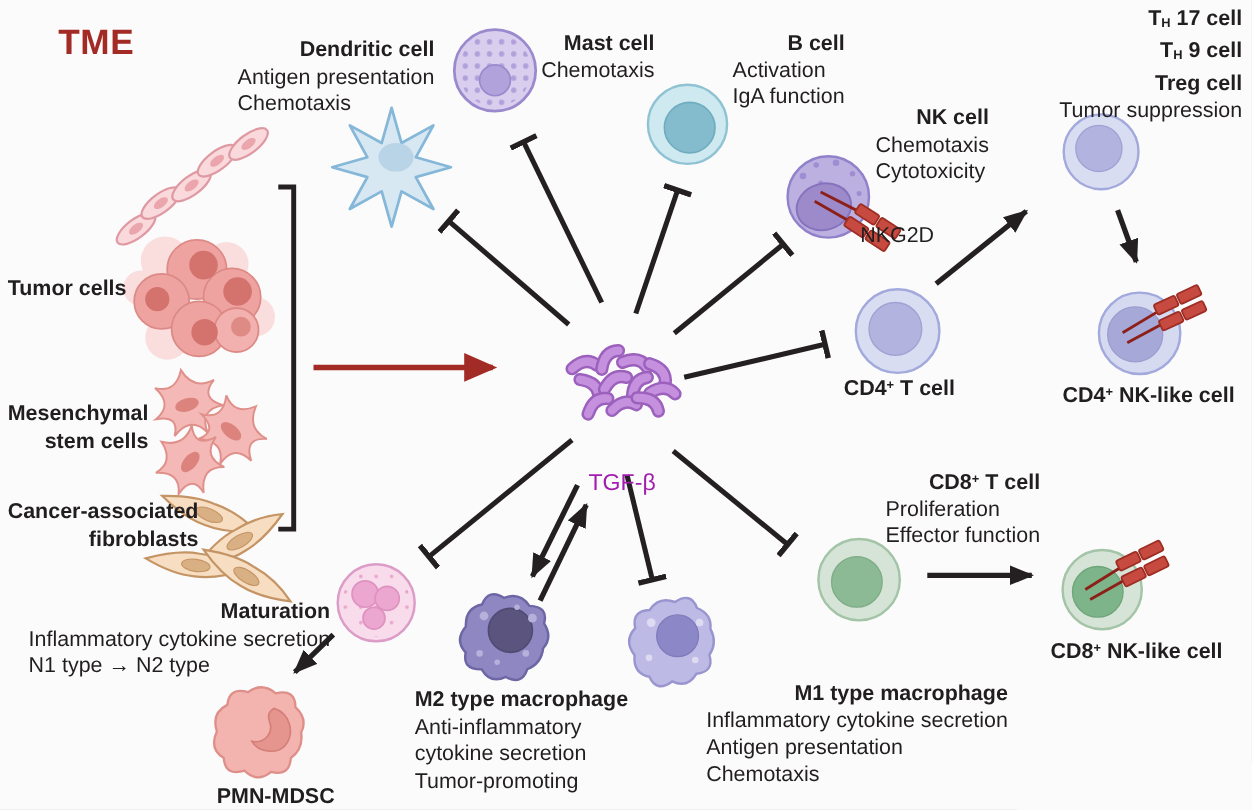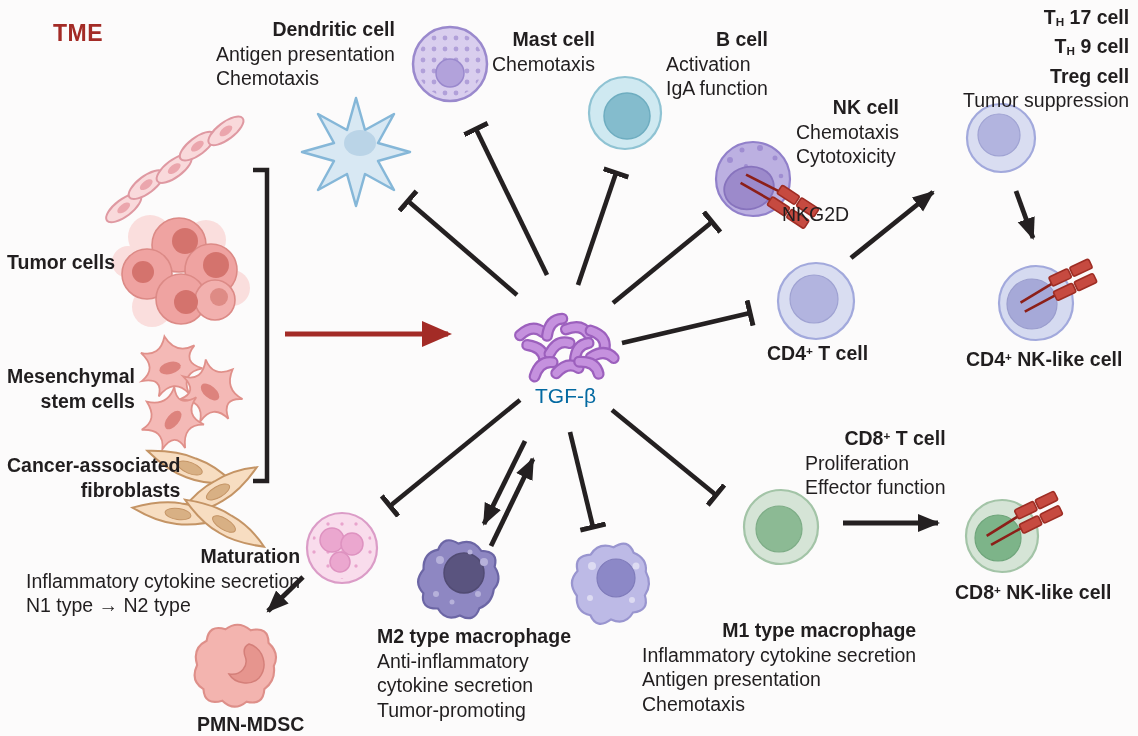--- a/index.html
+++ b/index.html
@@ -3,22 +3,22 @@
 <meta charset="utf-8">
 <style>
   html,body{margin:0;padding:0;background:#e8e8e8;}
   #stage{
     position:relative;width:1138px;height:736px;background:#fcfbfb;
     font-family:"Liberation Sans", sans-serif;color:#211e1f;overflow:hidden;
   }
   #art{position:absolute;left:0;top:0;}
   .lbl{position:absolute;font-size:19.5px;line-height:24.5px;white-space:nowrap;color:#211e1f;}
   .lbl .b, .lbl.b{font-weight:700;text-align:right;}
-  .title-red{position:absolute;font-size:23px;font-weight:700;color:#a32b26;letter-spacing:.5px;}
-  .tgfb{position:absolute;font-size:21px;color:#0369a1;}
+  .title-red{position:absolute;font-size:32px;font-weight:700;color:#a32b26;letter-spacing:.5px;}
+  .tgfb{position:absolute;font-size:21px;color:#a21caf;margin-top:43px;}
   sub{font-size:0.6em;vertical-align:-0.15em;}
   sup{font-size:0.6em;vertical-align:0.45em;}
 </style>
 </head>
 <body>
 
 <div id="stage">
 
 <svg id="art" width="1138" height="736" viewBox="0 0 1138 736">
   <defs>
@@ -257,21 +257,21 @@
     <use href="#tgfbmol" transform="translate(581,352) rotate(-30)"></use>
     <use href="#tgfbmol" transform="translate(602,357) rotate(25)"></use>
     <use href="#tgfbmol" transform="translate(543,369) rotate(-15)"></use>
     <use href="#tgfbmol" transform="translate(567,370) rotate(10)"></use>
     <use href="#tgfbmol" transform="translate(589,367) rotate(55)"></use>
   </g>
 </svg>
 
 <div class="title-red" style="left:53px;top:20px">TME</div>
 
-<div class="lbl" style="left:216px;top:17px">
+<div class="lbl" style="left:216px;top:33px">
   <div class="b">Dendritic cell</div>
   <div>Antigen presentation</div>
   <div>Chemotaxis</div>
 </div>
 
 
 <div class="lbl" style="left:492px;top:27px">
   <div class="b">Mast cell</div>
   <div>Chemotaxis</div>
 </div>

